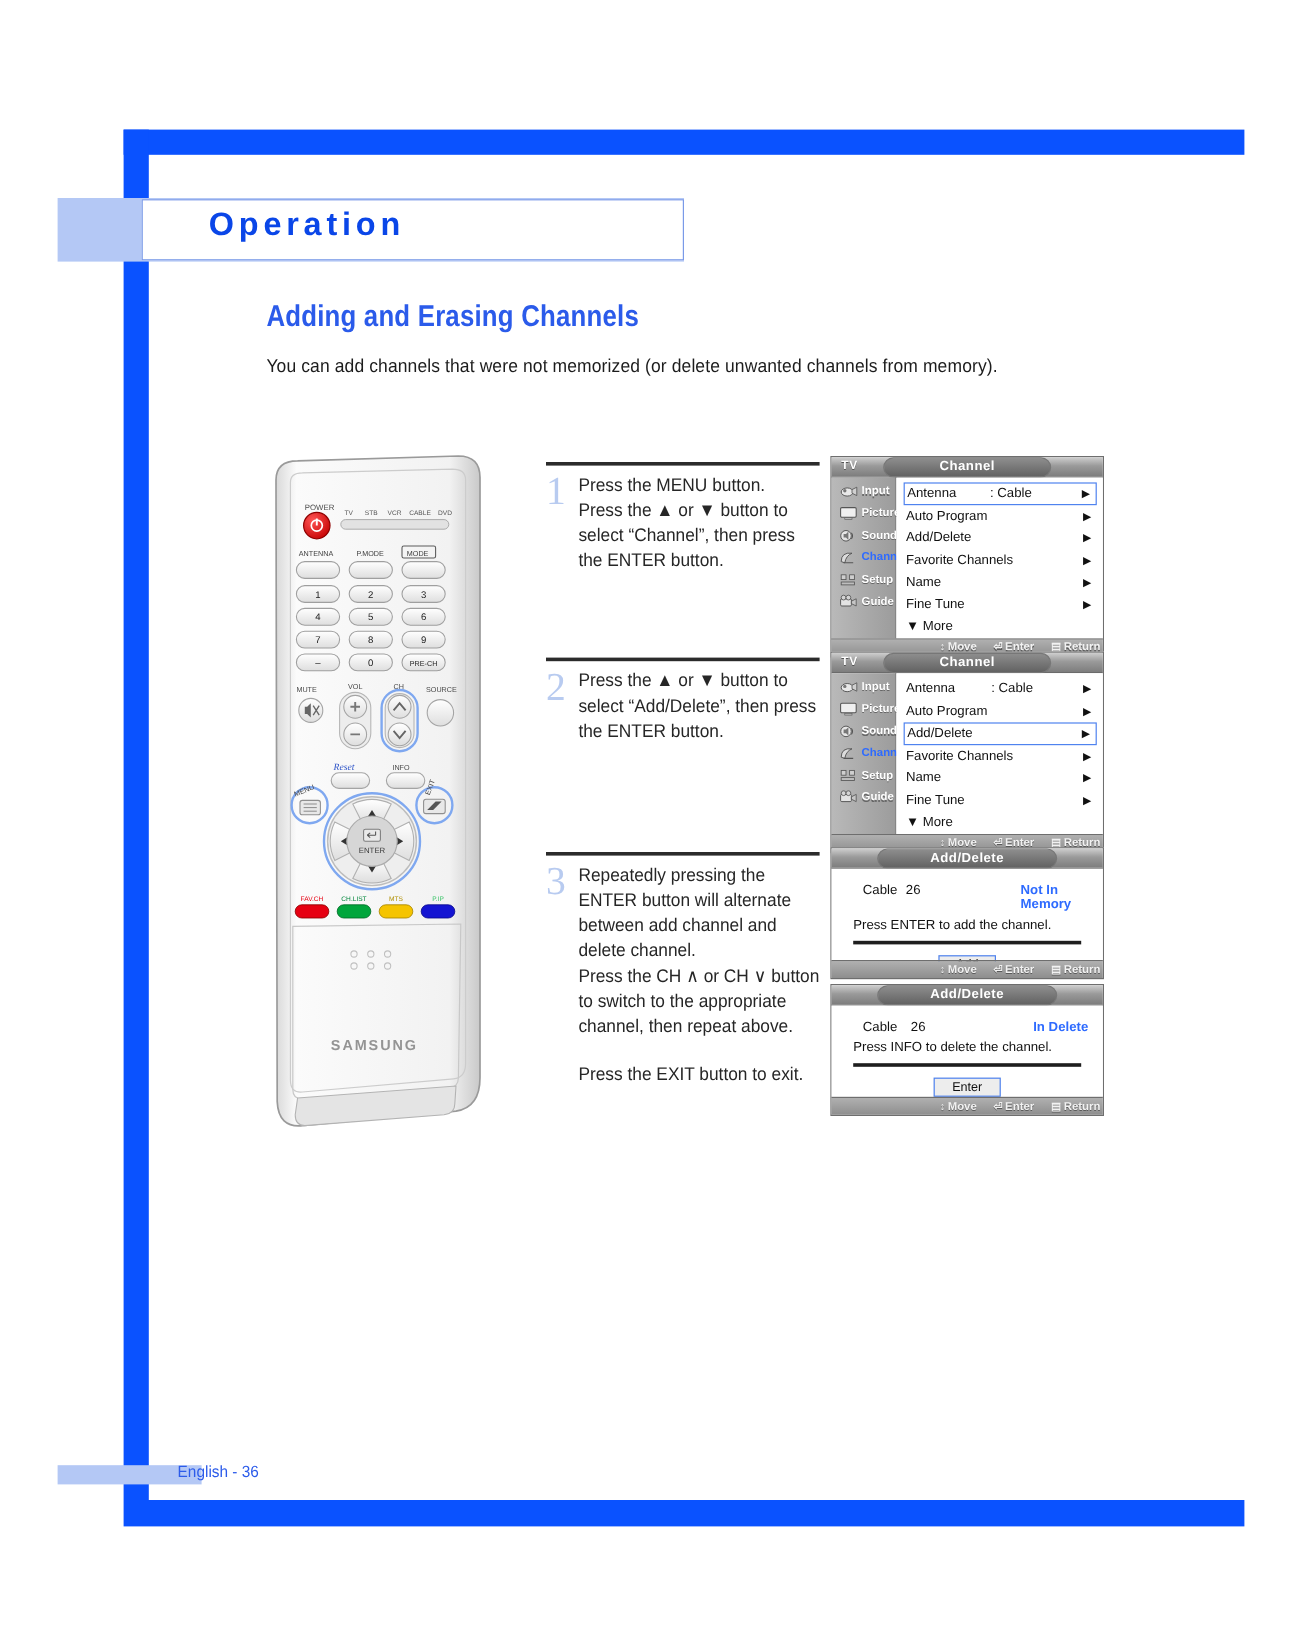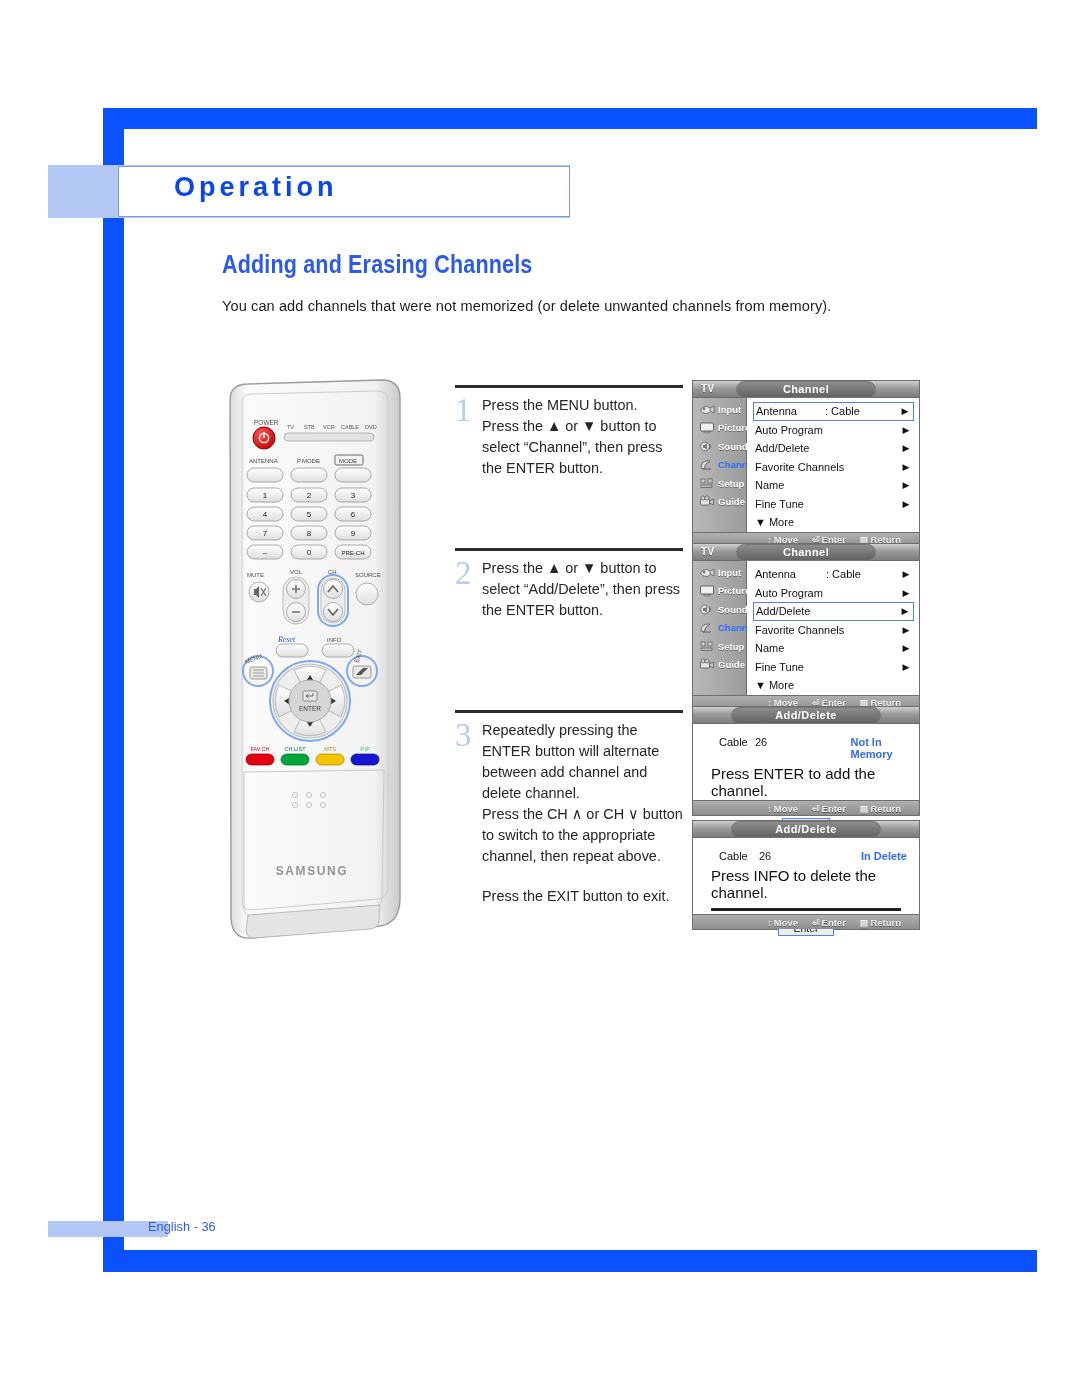--- a/index.html
+++ b/index.html
@@ -144,36 +144,36 @@
   .menu-label { flex:1; white-space:nowrap; }
   .menu-value { width:74px; color:#111; }
   .menu-arrow { width:12px; text-align:center; font-size:9px; color:#111; }
   .menu-more { font-size:11px; color:#111; }
 
   .osd-footer {
     height:15px; width:100%;
     background:linear-gradient(#b0b0b0,#8e8e8e);
     border-top:1px solid #6e6e6e;
     display:flex; align-items:center; justify-content:flex-end;
-    padding-right:18px; gap:14px;
+    padding-right:2px; gap:14px;
     position:relative;
   }
   .osd-footer .fitem {
     font-size:9.5px; color:#f2f2f2; font-weight:bold;
     text-shadow:0 1px 0 #5a5a5a; white-space:nowrap;
   }
   .fglyph { font-size:9px; margin-right:2px; }
 
   
   .dlg-body { background:#ffffff; padding:12px 0 0 0; position:relative; height:76px; }
   .dlg-line1 { display:flex; align-items:baseline; font-size:11px; color:#111; padding-left:26px; }
   .dlg-ch-label { width:40px; }
   .dlg-ch-num { width:62px; }
   .dlg-status { color:#2e6bff; font-weight:bold;margin-left:40px; }
-  .dlg-line2 { font-size:15px; color:#111; padding-left:18px; margin-top:5px; }
+  .dlg-line2 { font-size:11px; color:#111; padding-left:18px; margin-top:5px; }
   .dlg-sep { height:3px; background:#1e1e1e; margin:7px 18px 0 18px; }
   .dlg-btnrow { display:flex; justify-content:center; margin-top:9px; }
   .dlg-btn {
     border:1px solid #4f83ef; background:#ededed;
     font-size:10.5px; color:#111; padding:1px 14px;
   }
 
   
   #remote-wrap { position:absolute; left:222px; top:378px; width:185px; height:570px; }
 

